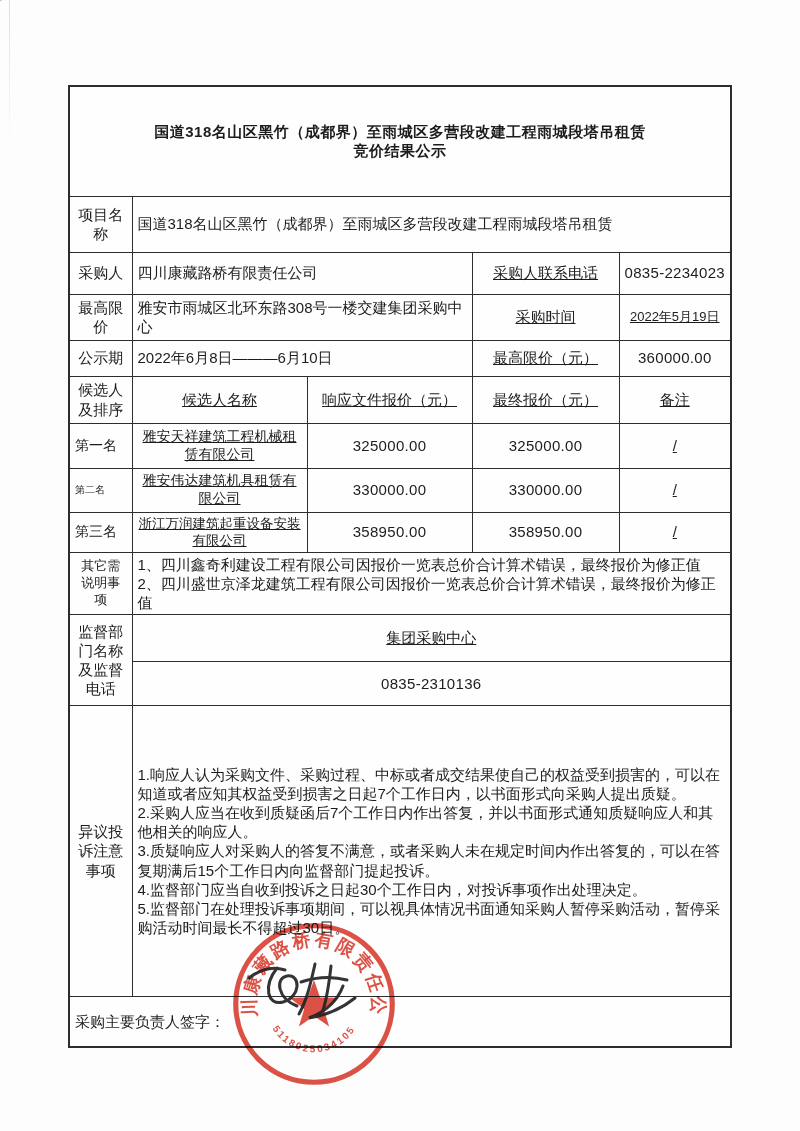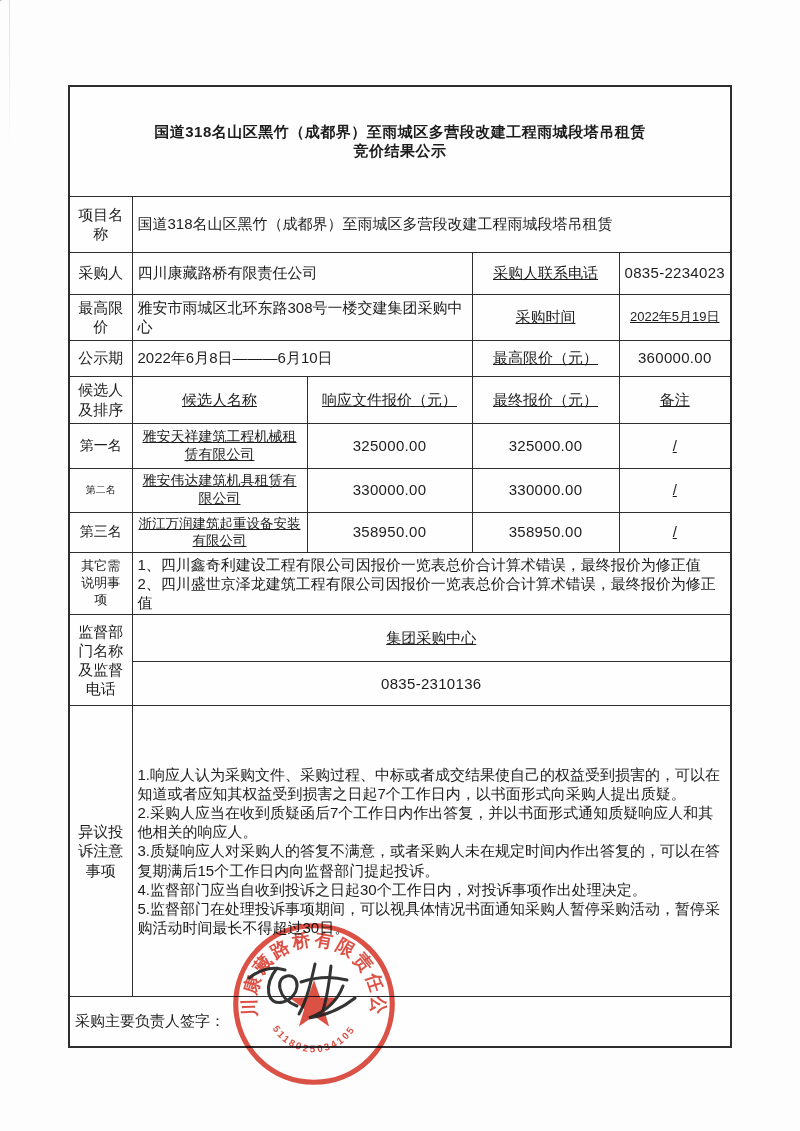--- a/index.html
+++ b/index.html
@@ -38,25 +38,25 @@
     text-align:center;font-weight:bold;font-size:20px;line-height:27px;
     letter-spacing:.5px;padding:4px 14px;
   }
   td.lbl{
     text-align:center;word-break:break-all;padding:2px 2px 2px 6px;
     font-size:15px;
   }
   td.ctr{text-align:center;text-decoration:underline;}
   td.lft{text-align:left;padding-left:8px;}
   td.num{text-align:center;font-size:14px;letter-spacing:.3px;margin-left:32px;}
-  td.rank{text-align:center;}
+  td.rank{}
   td.notes{font-size:14.5px;line-height:1.45;padding-left:7px;}
   td.objection-body{font-size:14.5px;line-height:1.58;padding:6px 8px;}
   td.sig-cell{font-size:15px;padding-left:9px;}
-  .sig-inline{display:inline-block;vertical-align:middle;font-family:Liberation Serif, serif;}
+  .sig-inline{display:inline-block;vertical-align:middle;}
   
   .seal-wrap{
     position:absolute;left:228px;top:916px;width:172px;height:176px;
     mix-blend-mode:multiply;opacity:.88;pointer-events:none;
   }
   .sig-wrap{
     position:absolute;left:243px;top:948px;width:160px;height:92px;
     pointer-events:none;
   }
 </style>

